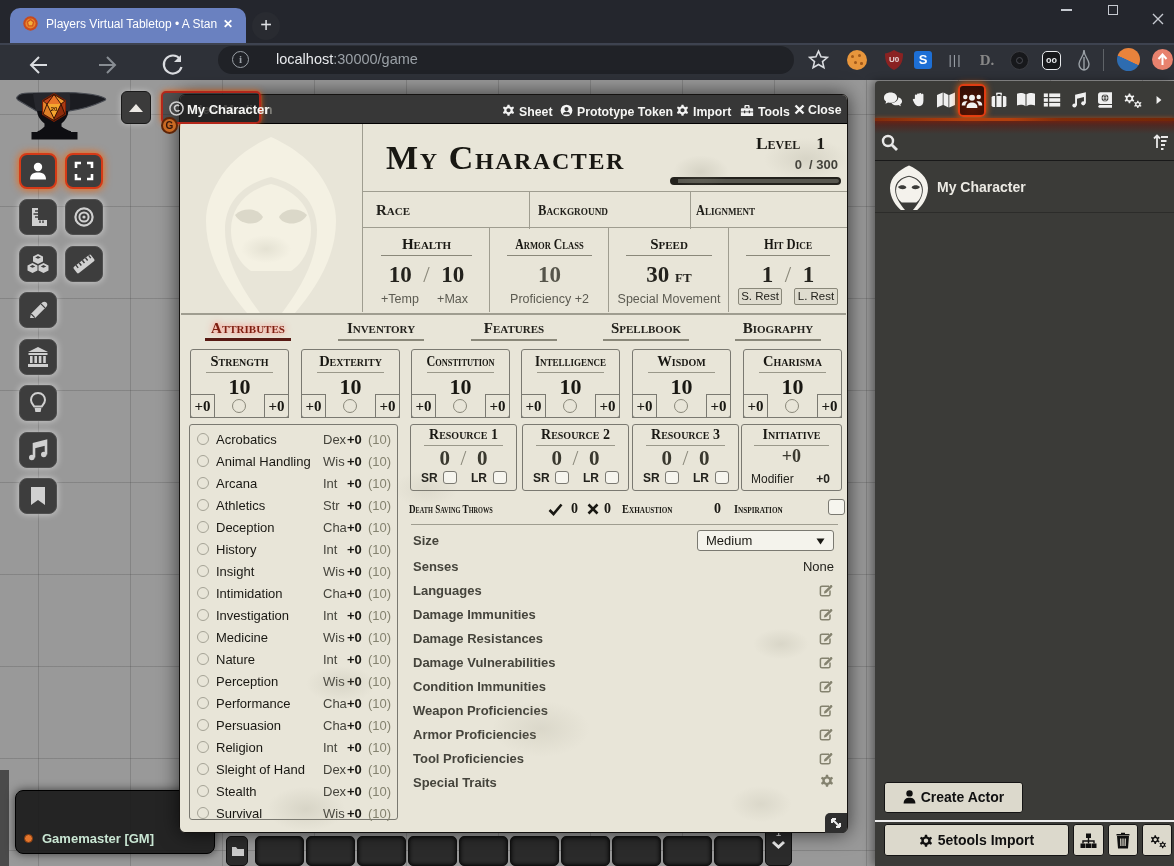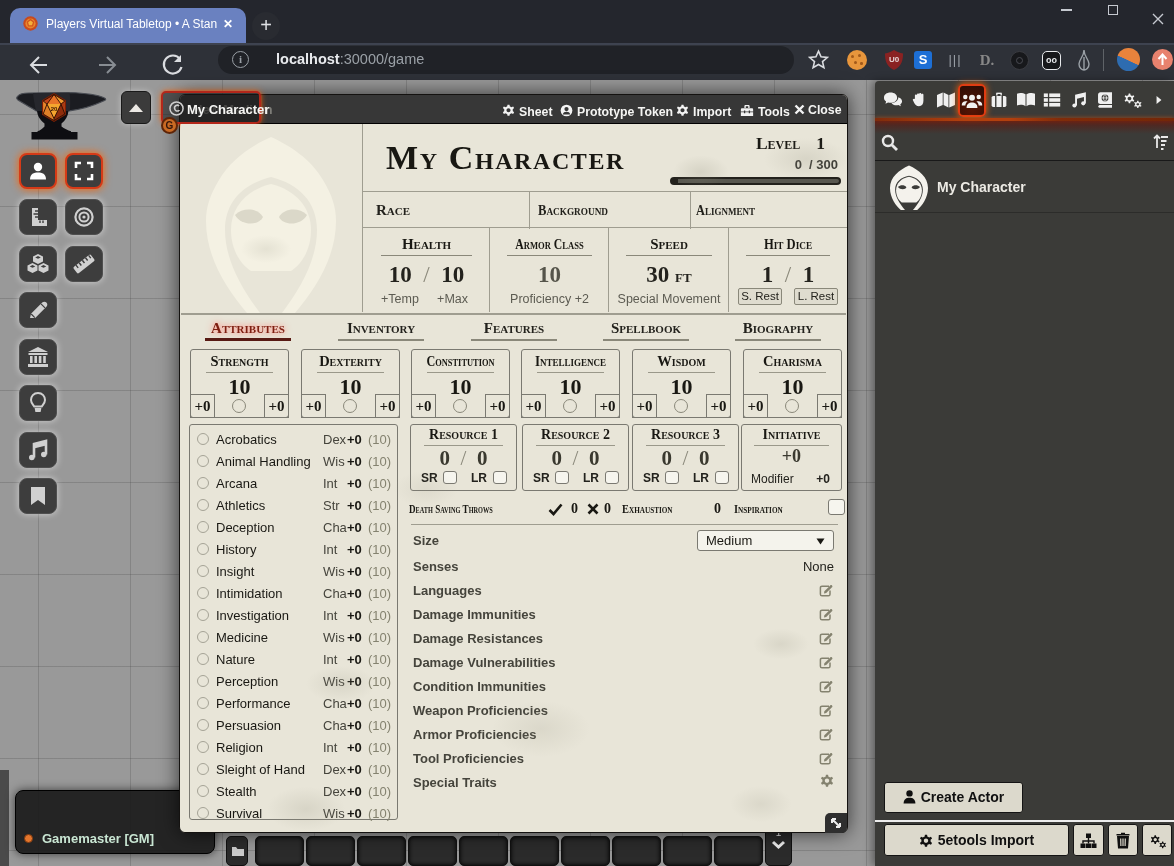--- a/index.html
+++ b/index.html
@@ -12,21 +12,21 @@
   #tab .t { position:absolute; left:36px; top:9px; font-size:12px; color:#fff; white-space:nowrap; width:174px; overflow:hidden; }
   #tab .x { position:absolute; right:10px; top:8px; width:16px; height:16px; color:#fff; font-size:12px; text-align:center; line-height:16px; font-weight:bold;}
   #tabline { position:absolute; left:0; top:43px; width:1174px; height:2px; background:#3e4350; }
   #newtab { position:absolute; left:252px; top:12px; width:28px; height:28px; border-radius:50%; background:#292b31; color:#dfe1e5; font-size:20px; text-align:center; line-height:26px; font-weight:400;}
   .winbtn { position:absolute; top:0; height:30px; color:#c6c9d0; }
   
   #toolbar { position:absolute; left:0; top:45px; width:1174px; height:35px; background:#2e3138; }
   #omnibox { position:absolute; left:218px; top:46px; width:576px; height:28px; background:#202227; border-radius:14px; }
   #omnibox .info { position:absolute; left:14px; top:5px; width:17px; height:17px; border:1.6px solid #9aa0a6; border-radius:50%; color:#9aa0a6; font-size:11px; text-align:center; line-height:14px; font-family:"Liberation Serif",serif; font-weight:bold;}
   #omnibox .url { position:absolute; left:58px; top:5px; font-size:14.5px; color:#9aa0a6; }
-  #omnibox .url b { color:#e8eaed; font-weight:700; }
+  #omnibox .url b { color:#e8eaed; font-weight:400; }
   
   #page { position:absolute; left:0; top:80px; width:1174px; height:786px; background:#999999; }
   #grid { position:absolute; left:0; top:0; width:100%; height:100%;
     background-image: linear-gradient(to right, rgba(60,60,60,0.22) 1px, transparent 1px),
                       linear-gradient(to bottom, rgba(60,60,60,0.22) 1px, transparent 1px);
     background-size: 92px 92px; background-position: 38px -58px; }
   #darkl { position:absolute; left:0; top:690px; width:9px; height:96px; background:#4a4a4a; }
   
   .ctrl { position:absolute; width:38px; height:36px; background:#3d3d3d; border:1px solid #4f4f4f; border-radius:8px; box-shadow:0 0 7px rgba(255,255,255,0.55); }
   .ctrl.act { border:2px solid #d53a17; box-shadow:0 0 9px #ff6400; }

